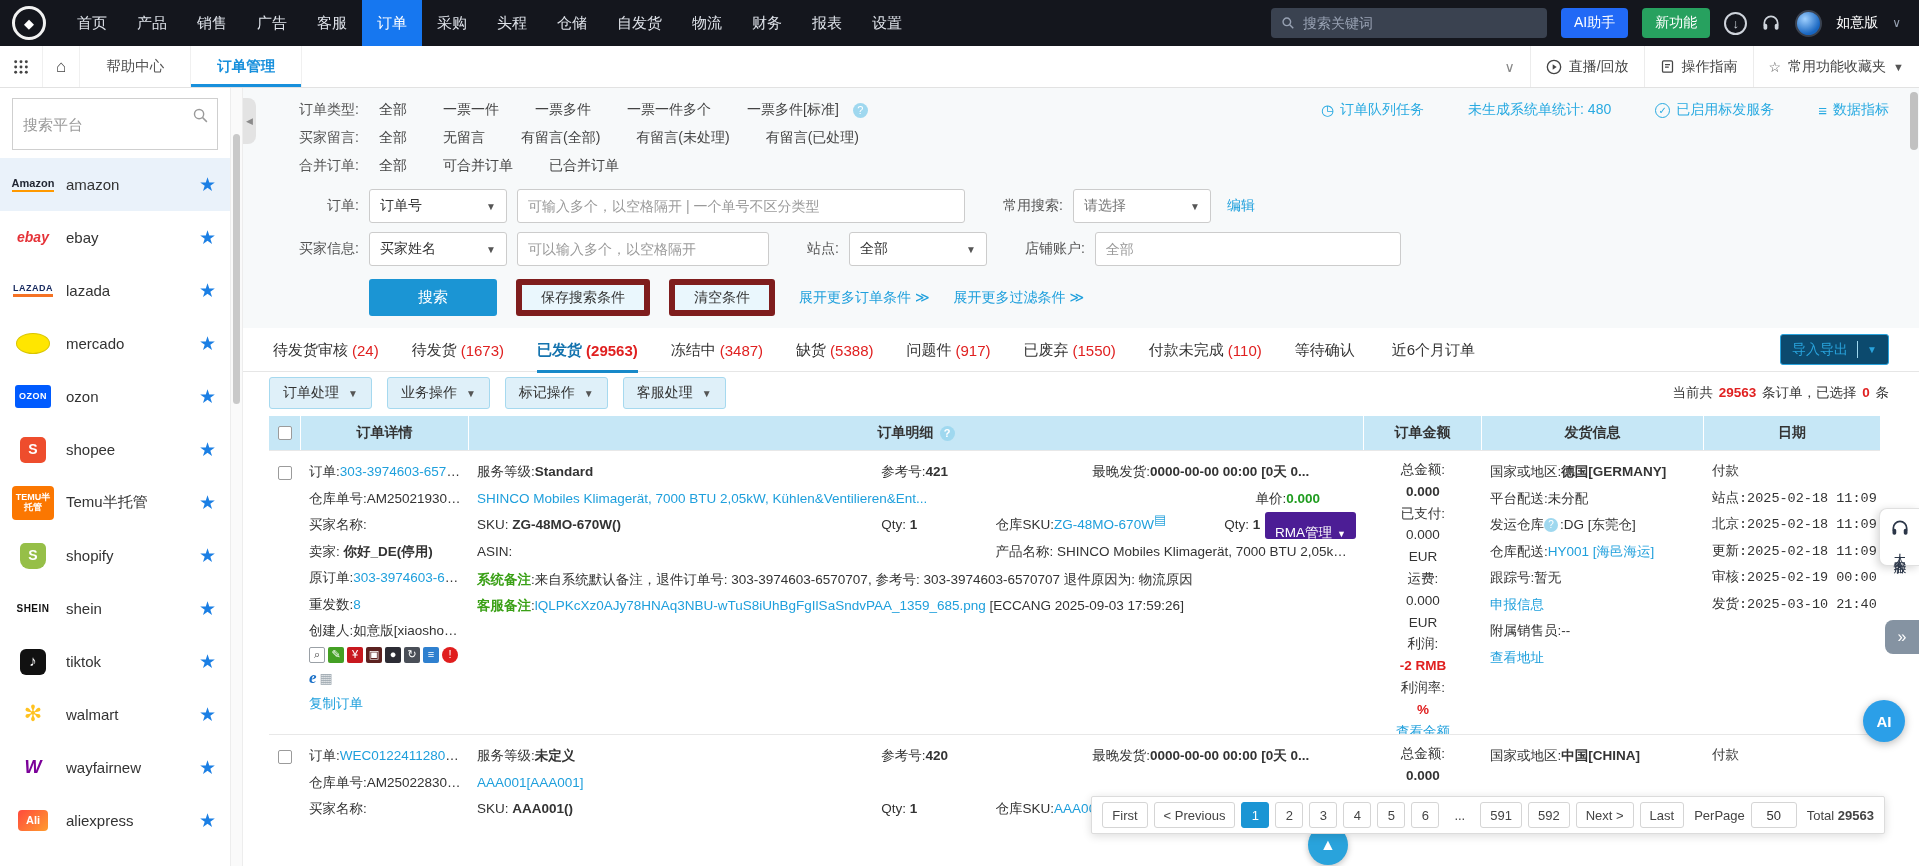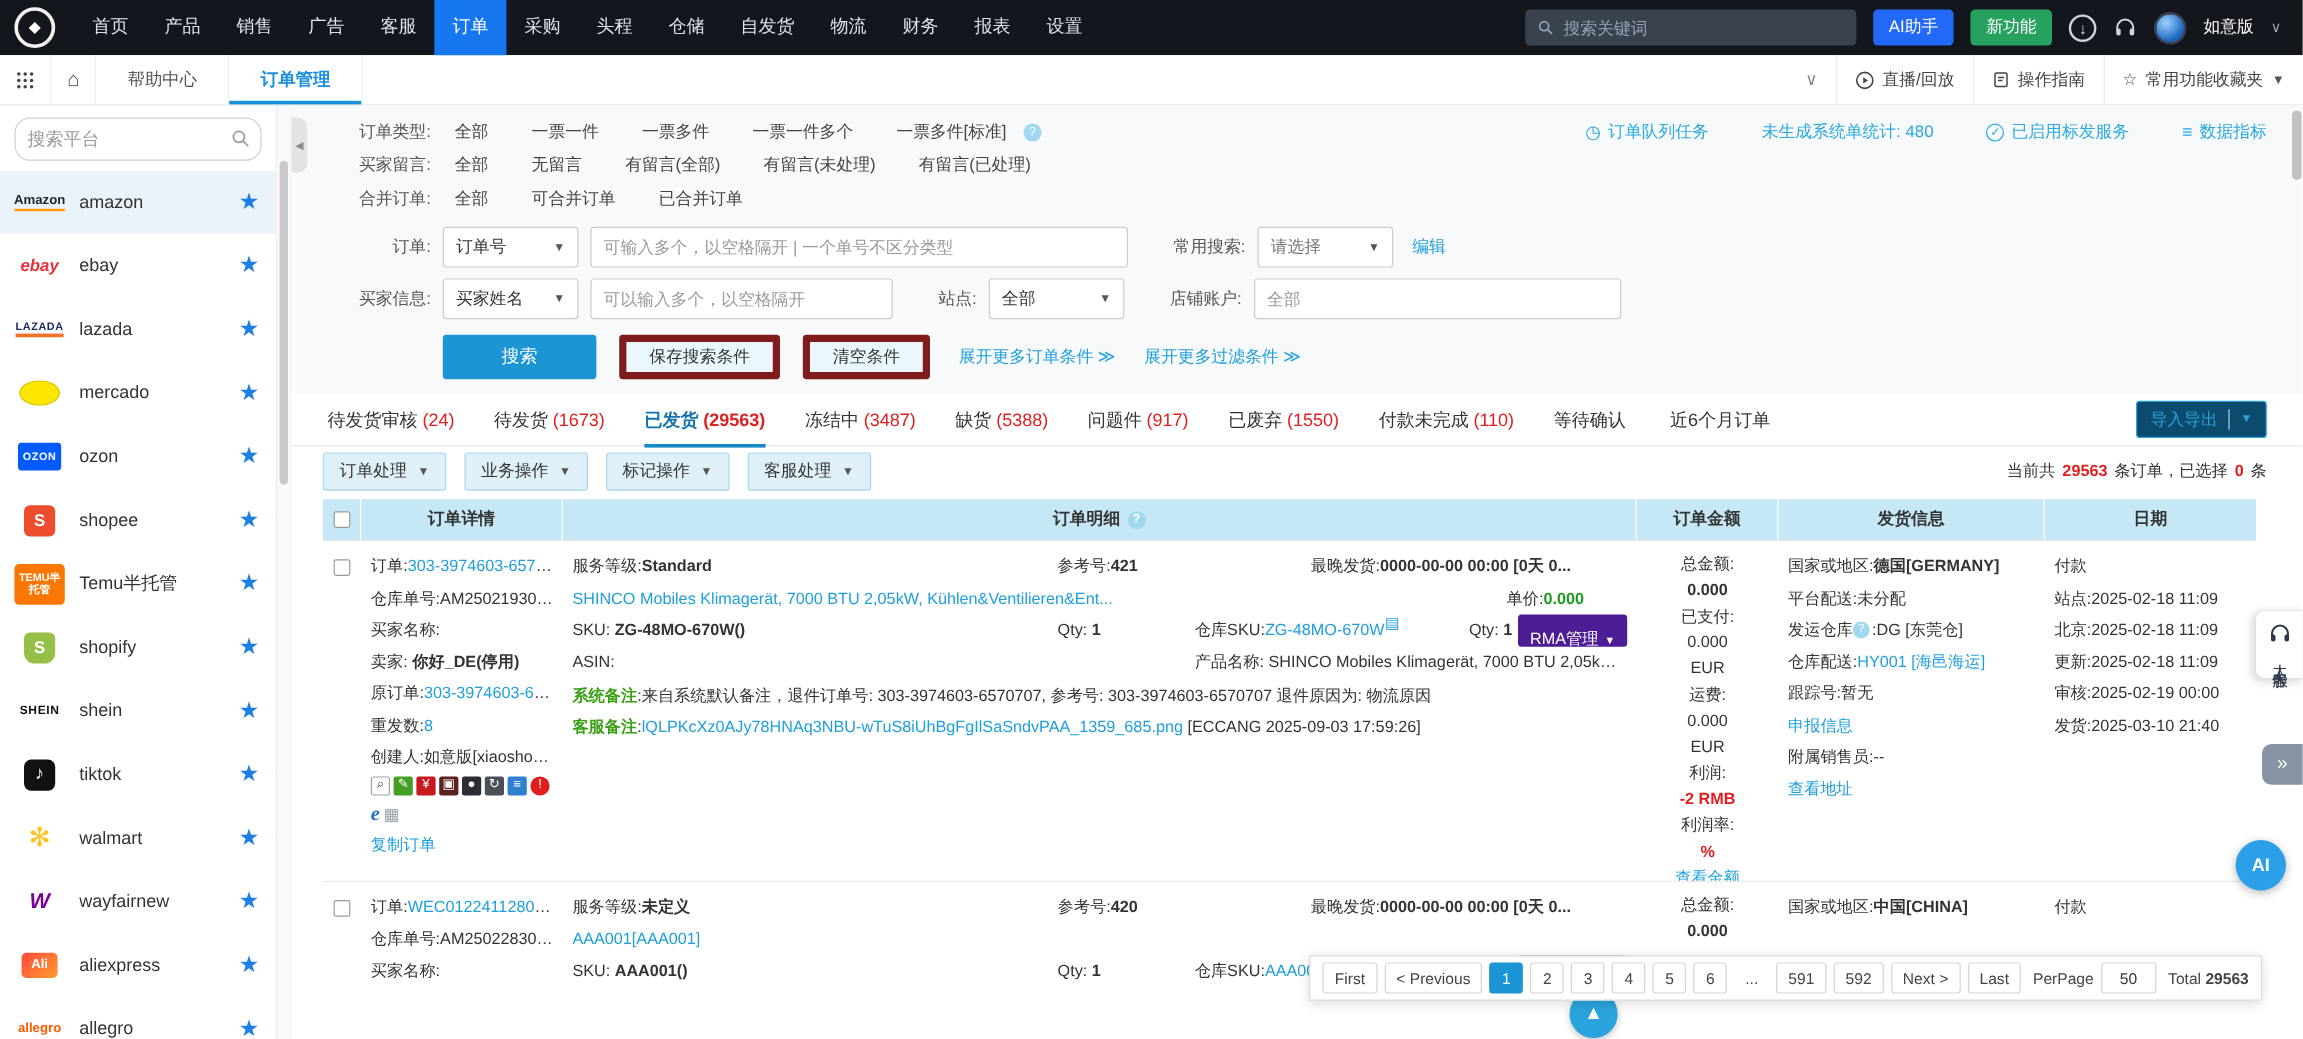--- a/index.html
+++ b/index.html
@@ -34,21 +34,21 @@
   .sub-right { margin-left:auto; display:flex; align-items:stretch; color:#444; }
   .sub-right .sr-item { display:flex; align-items:center; gap:7px; padding:0 15px; border-left:1px solid #ececec; font-size:14px; cursor:pointer; white-space:nowrap; }
   .sr-caret { font-size:11px; color:#555; }
 
   
   .layout { display:flex; height:778px; position:relative; }
 
   
   .sidebar { width:230px; flex:none; background:#fff; display:flex; flex-direction:column; overflow:hidden; }
   .sidebar-search { margin:10px 12px 8px 12px; position:relative; }
-  .sidebar-search input { width:100%; height:36px; border:1px solid #cfcfcf; border-radius:13px; padding:0 32px 0 10px; font-size:15px; color:#333; outline:none; font-family:inherit; }
+  .sidebar-search input { width:100%; height:52px; border:1px solid #cfcfcf; border-radius:0; padding:0 32px 0 10px; font-size:15px; color:#333; outline:none; font-family:inherit; }
   .sidebar-search input::placeholder { color:#9a9a9a; }
   .sidebar-search .mag { position:absolute; right:9px; top:9px; color:#9a9a9a; }
   .platform-list { flex:1; overflow:hidden; }
   .platform { height:53px; display:flex; align-items:center; padding:0 14px 0 8px; cursor:pointer; }
   .platform.selected { background:#eaf2fa; }
   .plogo { width:50px; display:flex; justify-content:center; margin-right:8px; flex:none; }
   .plogo-chip { display:inline-flex; align-items:center; justify-content:center; text-align:center; line-height:1.1; }
   .pname { flex:1; font-size:15px; color:#333; white-space:nowrap; overflow:hidden; }
   .pstar { color:#1b7fe4; font-size:19px; cursor:pointer; flex:none; }
   .sb-scroll { width:13px; flex:none; background:#fafafa; border-left:1px solid #ededed; border-right:1px solid #ededed; position:relative; }
@@ -68,21 +68,21 @@
   .f-right { margin-left:auto; display:flex; align-items:center; gap:44px; }
   .fr-item { display:flex; align-items:center; gap:6px; color:#29aae1; font-size:14px; cursor:pointer; white-space:nowrap; }
   .fr-ic { font-size:15px; }
   .fr-check { width:15px; height:15px; border:1.5px solid #29aae1; border-radius:50%; display:inline-flex; align-items:center; justify-content:center; font-size:10px; }
 
   .form-row { display:flex; align-items:center; margin-top:9px; font-size:14px; }
   .fm-label { width:86px; text-align:right; color:#555; margin-right:10px; flex:none; white-space:nowrap; }
   .fm-label2 { color:#555; margin:0 10px 0 38px; white-space:nowrap; }
   .select { height:34px; border:1px solid #ccc; border-radius:3px; background:#fff; display:flex; align-items:center; justify-content:space-between; padding:0 10px; color:#333; cursor:pointer; }
   .select .sc { font-size:10px; color:#555; margin-left:8px; }
-  .w120 { width:113px; }
+  .w120 { width:138px; }
   .inp { height:34px; border:1px solid #ccc; border-radius:3px; padding:0 10px; color:#333; font-size:14px; outline:none; background:#fff; font-family:inherit; }
   .inp::placeholder { color:#9a9a9a; }
   .inp-order { width:448px; margin-left:10px; }
   .inp-buyer { width:252px; margin-left:10px; }
   .inp-shop { width:306px; }
   .link { color:#1e9fdc; cursor:pointer; text-decoration:none; }
   .ml16 { margin-left:16px; }
 
   .btn-row { display:flex; align-items:center; margin-top:13px; padding-left:96px; }
   .btn-search { width:128px; height:37px; background:#1b95d4; border:none; border-radius:3px; color:#fff; font-size:15px; cursor:pointer; font-family:inherit; }
@@ -146,21 +146,21 @@
 
   .amt { text-align:center; line-height:21.8px; }
   .amt-line.link { color:#1e9fdc; cursor:pointer; }
 
   .ship-line { display:flex; align-items:center; white-space:nowrap; overflow:hidden; }
   .ship-line .hlp { display:none; }
   .ship-line .hlp.show { display:inline-flex; width:14px; height:14px; border-radius:50%; background:#9fd8ef; color:#fff; font-size:10px; align-items:center; justify-content:center; margin-right:2px; }
   .ship-line .val.bold { font-weight:bold; }
   .ship-line .val.link { color:#1e9fdc; cursor:pointer; }
 
-  .date-line { white-space:nowrap; }
+  .date-line { white-space:nowrap;font-family:Liberation Mono, monospace; }
 
   
   .pagebar { position:absolute; right:34px; bottom:32px; height:38px; background:#fff; border:1px solid #dcdcdc; border-radius:2px; box-shadow:0 2px 10px rgba(0,0,0,.14); display:flex; align-items:center; padding:0 10px; gap:6px; z-index:20; font-size:13px; }
   .pg { min-width:28px; height:26px; border:1px solid #d5d5d5; background:#fff; color:#444; border-radius:3px; font-size:13px; padding:0 9px; display:flex; align-items:center; justify-content:center; cursor:pointer; font-family:inherit; white-space:nowrap; }
   .pg.active { background:#1b95d4; border-color:#1b95d4; color:#fff; }
   .pg.plain { border:none; background:none; cursor:default; }
   .pp-input { width:46px; height:26px; border:1px solid #d5d5d5; border-radius:3px; text-align:center; font-size:13px; color:#333; outline:none; font-family:inherit; }
   .pag-text { color:#444; margin-left:4px; white-space:nowrap; }
   .pag-text b { font-weight:bold; }
 

